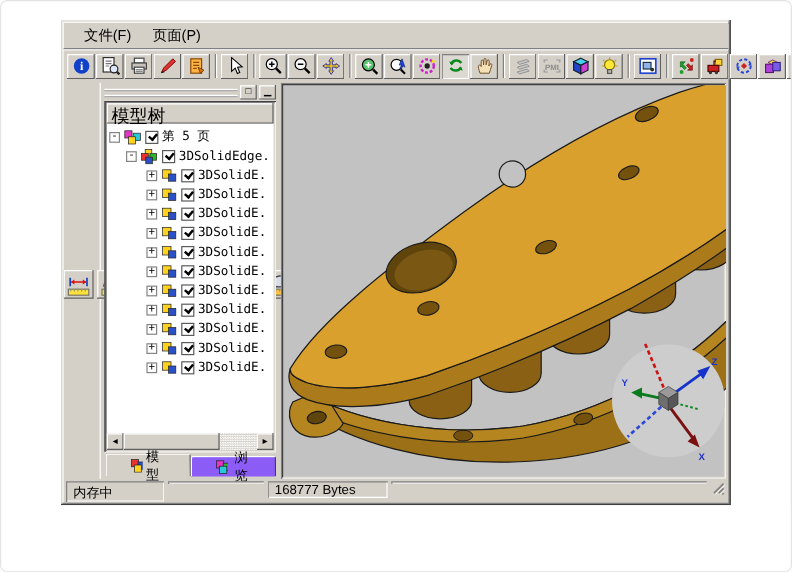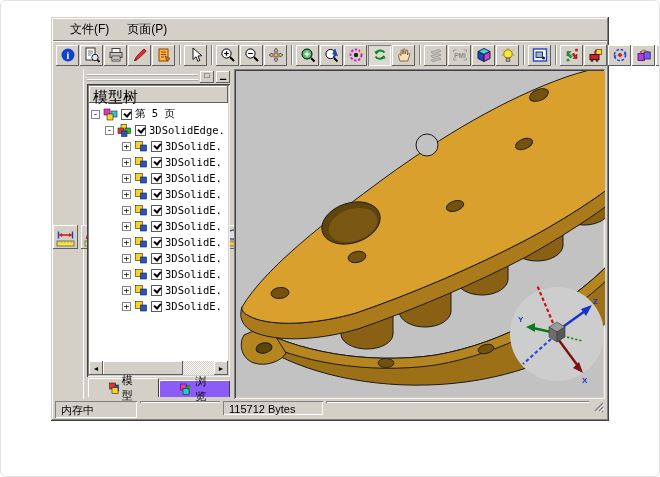--- a/index.html
+++ b/index.html
@@ -583,21 +583,21 @@
           <text x="346" y="312" font-size="8" font-weight="bold" fill="#2233cc">X</text>
           <text x="282" y="251" font-size="8" font-weight="bold" fill="#2233cc">Y</text>
         </g>
       </svg>
     </div>
   </div>
 
   <div class="statusbar">
     <div class="scell c1">内存中</div>
     <div class="scell c2"></div>
-    <div class="scell c3">115712 Bytes</div>
+    <div class="scell c3">168777 Bytes</div>
     <div class="scell c4"></div>
     <div class="sgrip">
       <svg width="12" height="12">
             <path d="M10,2L2,10M10,6L6,10M10,10L9,11" stroke="#808080" stroke-width="1.4"></path>
             <path d="M11,3L3,11M11,7L7,11" stroke="#ffffff" stroke-width="0.8"></path>
           </svg>
     </div>
   </div>
 
 </div>

